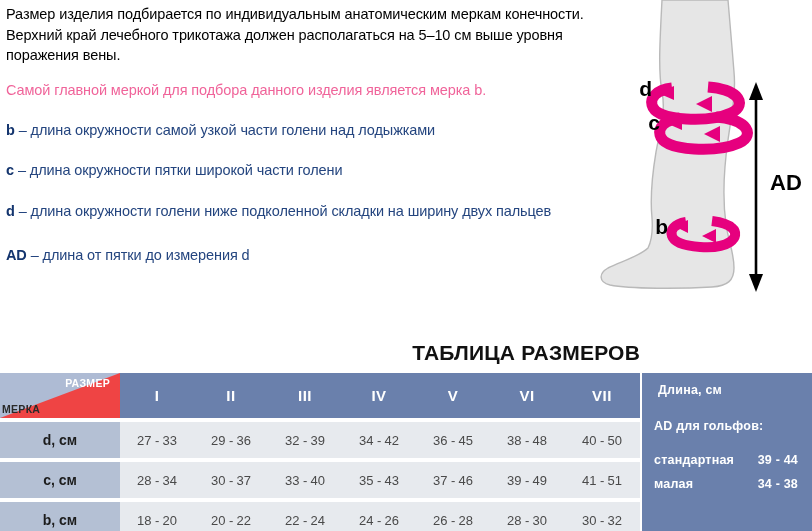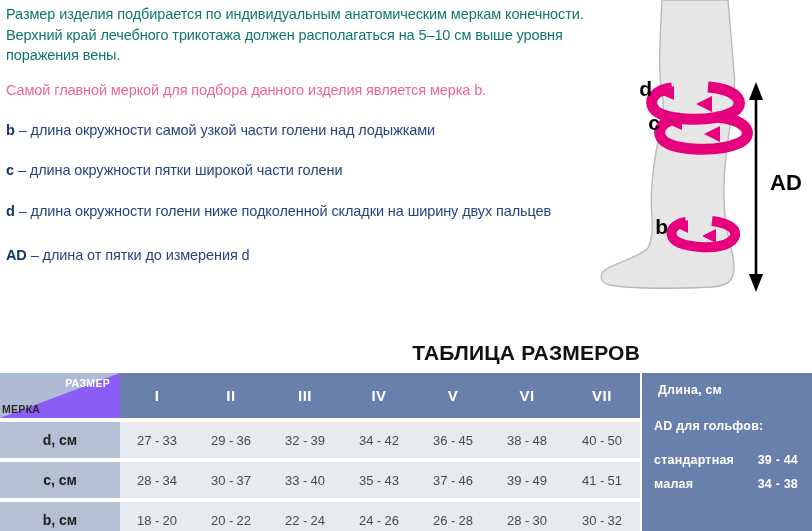--- a/index.html
+++ b/index.html
@@ -22,21 +22,21 @@
   }
 
   
   #text-col {
     position: absolute;
     left: 6px;
     top: 4px;
     width: 584px;
   }
   .intro-par {
-    color: #0f766e;
+    color: #000000;
     font-size: 14.5px;
     line-height: 20.5px;
     margin: 0 0 14px 0;
     letter-spacing: -0.1px;
   }
   .pink-note {
     color: #f0649a;
     font-size: 14.5px;
     line-height: 20px;
     margin: 0 0 20px 0;
@@ -95,21 +95,21 @@
     table-layout: fixed;
   }
   #size-table th, #size-table td {
     padding: 0;
     margin: 0;
   }
   .corner-cell {
     width: 120px;
     height: 45px;
     position: relative;
-    background: #8b5cf6;
+    background: #ef4444;
     overflow: hidden;
     text-align: right;
   }
   .corner-tri {
     position: absolute;
     left: 0; top: 0;
     width: 0; height: 0;
     border-left: 120px solid #aebbd4;
     border-bottom: 45px solid transparent;
   }

